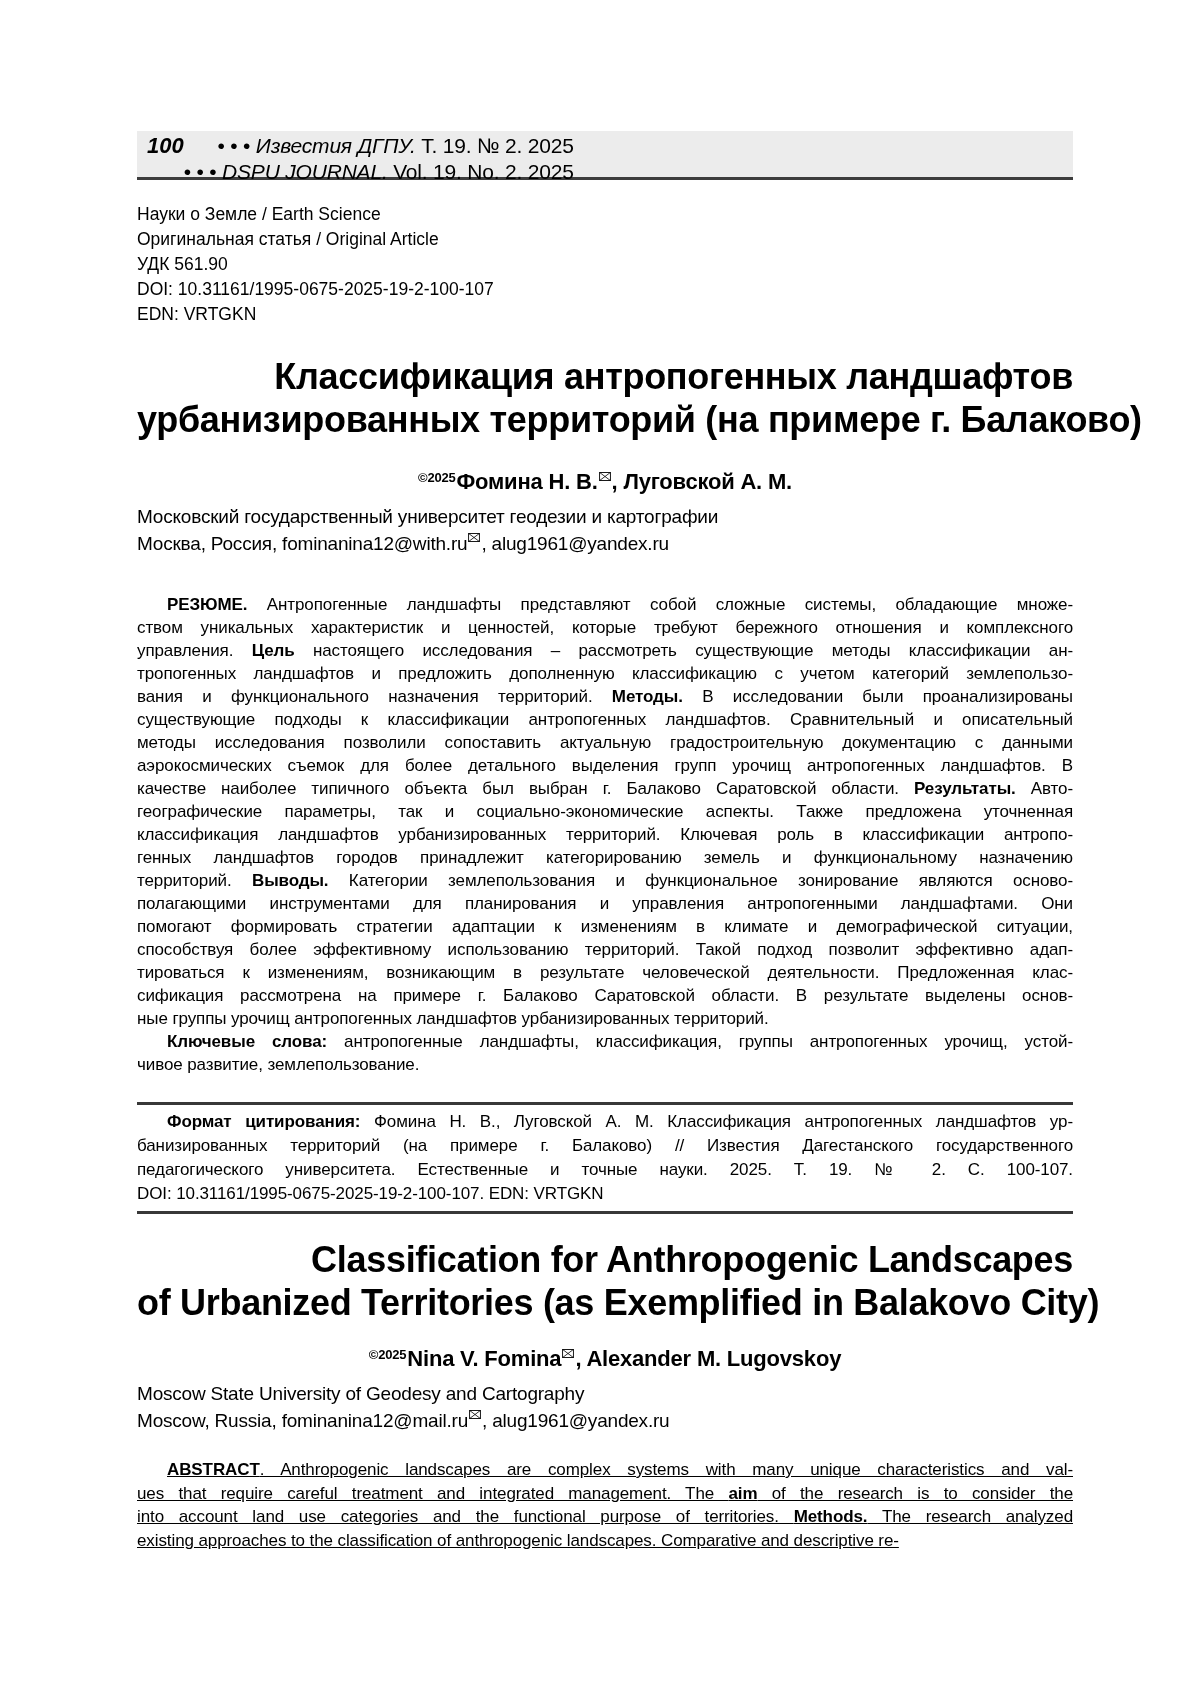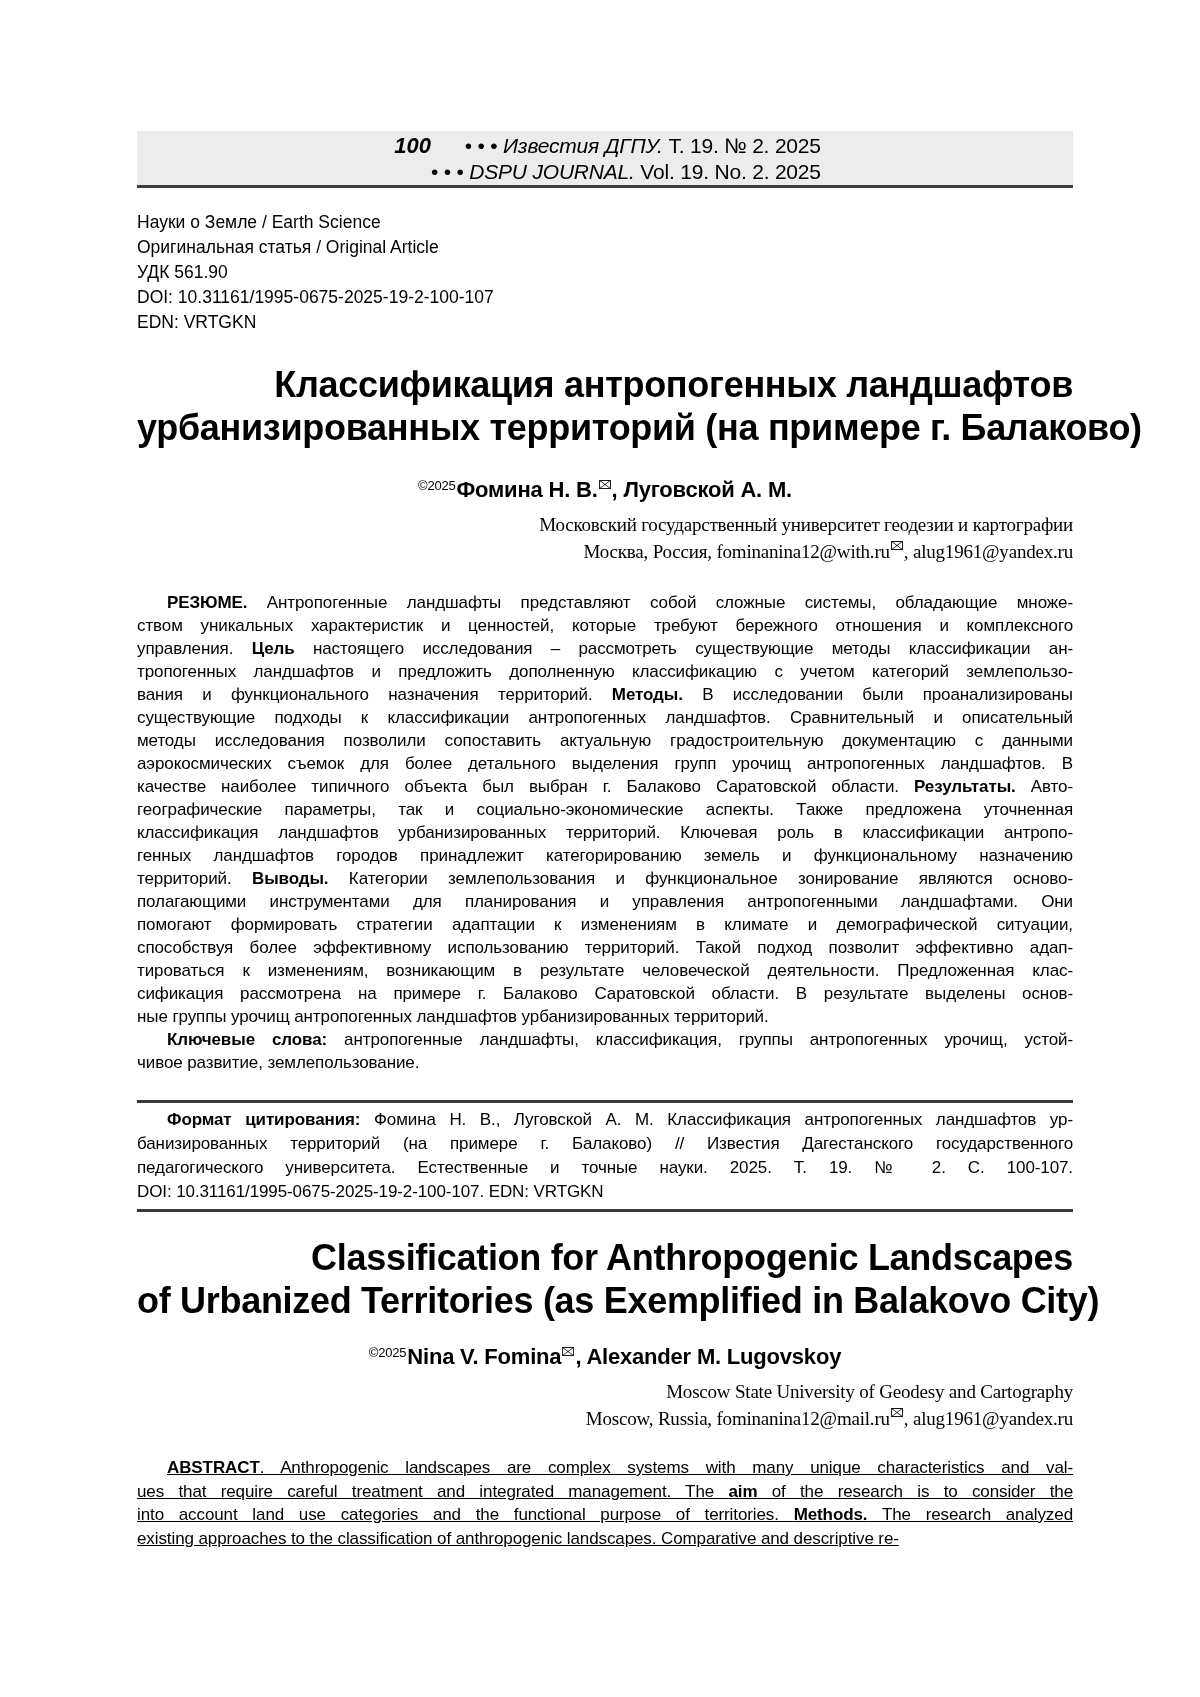--- a/index.html
+++ b/index.html
@@ -4,48 +4,48 @@
 <style>
   html,body{margin:0;padding:0;background:#ffffff;}
   .page{
     position:relative;width:1200px;height:1697px;background:#ffffff;overflow:hidden;
     font-family:"Liberation Sans","DejaVu Sans",sans-serif;color:#000;
   }
   .content{position:absolute;left:137px;top:0;width:936px;}
 
   
   .masthead{
-    margin-top:131px;height:57px;box-sizing:border-box;
+    margin-top:131px;height:49px;box-sizing:border-box;
     background:#ececec;border-bottom:3px solid #3d3d3d;
-    display:flex;justify-content:center;align-items:flex-start;
+    display:flex;justify-content:flex-start;align-items:flex-start;
     padding:2px 5px 0 10px;
   }
   .pagenum{font-size:22px;font-weight:bold;font-style:italic;line-height:26px;}
   .mast-right{text-align:right;font-size:21px;line-height:26px;white-space:nowrap;letter-spacing:-0.2px;}
   .mast-line1{font-weight:normal;}
   .it{font-style:italic;}
 
   
   .meta{margin-top:22px;font-size:17.5px;line-height:25px;}
 
   
   .title{margin-top:28px;text-align:right;font-weight:bold;font-size:36px;line-height:43px;letter-spacing:-0.3px;white-space:nowrap;}
 
   
   .authors{margin-top:22px;text-align:center;font-size:22px;line-height:30px;font-weight:bold;letter-spacing:-0.2px;}
-  .sup{font-size:13px;font-weight:normal;vertical-align:7px;margin-right:1px;}
-  .affil-block{margin-top:6px;text-align:right;font-size:19px;line-height:27px;letter-spacing:-0.2px;font-family:Liberation Serif, serif;}
+  .sup{font-size:13px;font-weight:bold;vertical-align:7px;margin-right:1px;}
+  .affil-block{margin-top:6px;text-align:left;font-size:19px;line-height:27px;letter-spacing:-0.2px;}
   .env{display:inline-block;width:12px;height:9px;vertical-align:8px;margin:0 1px;}
 
   
   .para{font-size:17px;line-height:23px;letter-spacing:-0.1px;}
   .para .jline{text-align:justify;text-align-last:justify;}
   .para .jline:last-child{text-align-last:left;}
   .jline.ind{text-indent:30px;}
-  .ru-abstract{margin-top:26px;}
+  .ru-abstract{margin-top:36px;}
   .cite{line-height:24px;margin:5px 0;}
   .en-abstract{margin-top:24px;line-height:23.5px;text-decoration:underline;}
 
   .rule{height:0;border:none;border-top:3px solid #383838;}
   .rule-top{margin-top:26px;}
   .en-title{margin-top:24px;}
   .en-authors{margin-top:16px;}
 </style>
 </head>
 <body>

